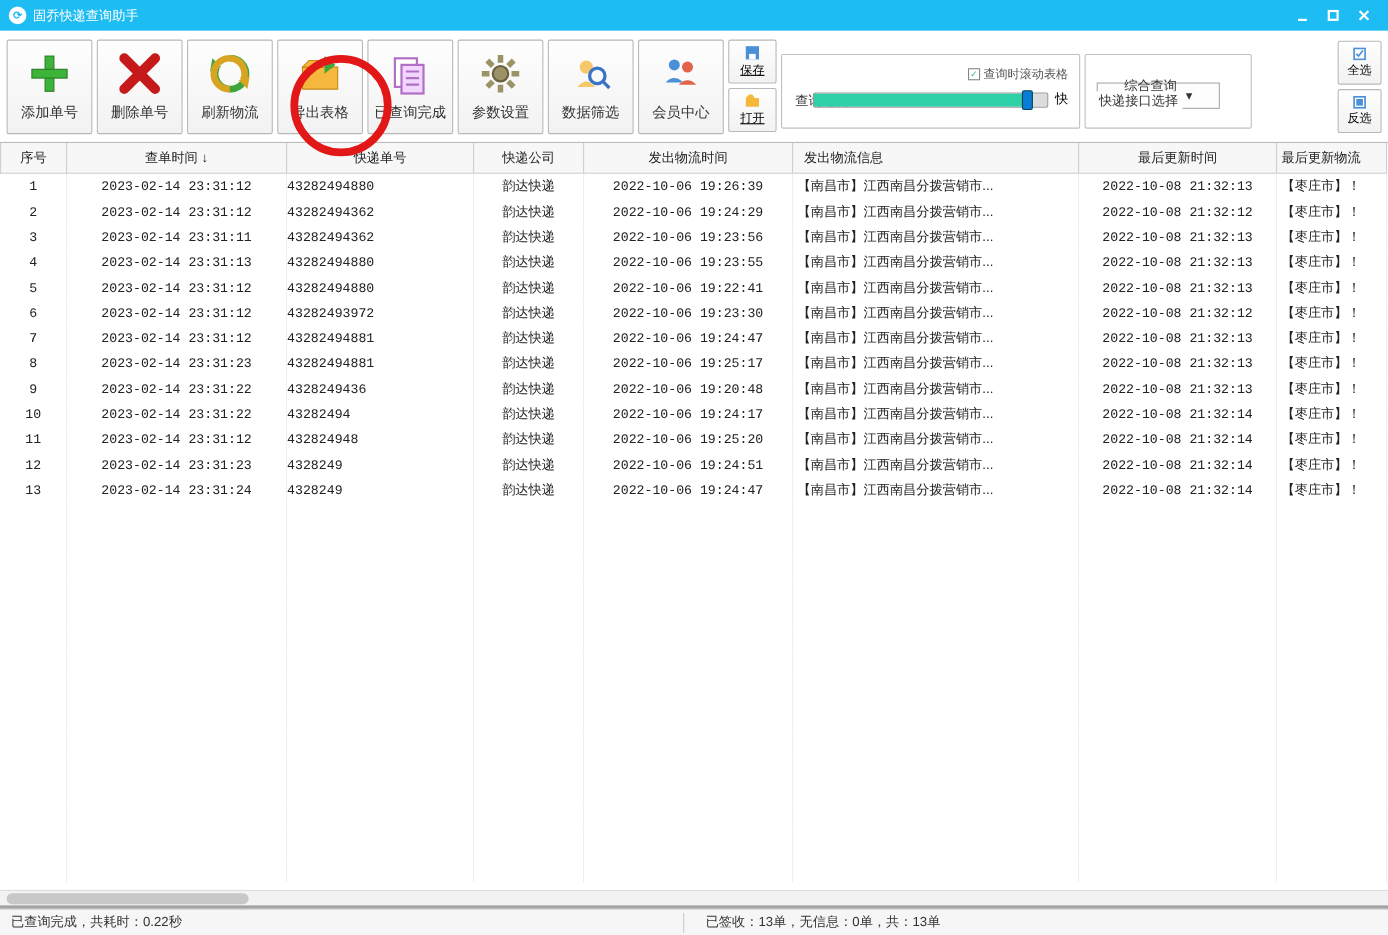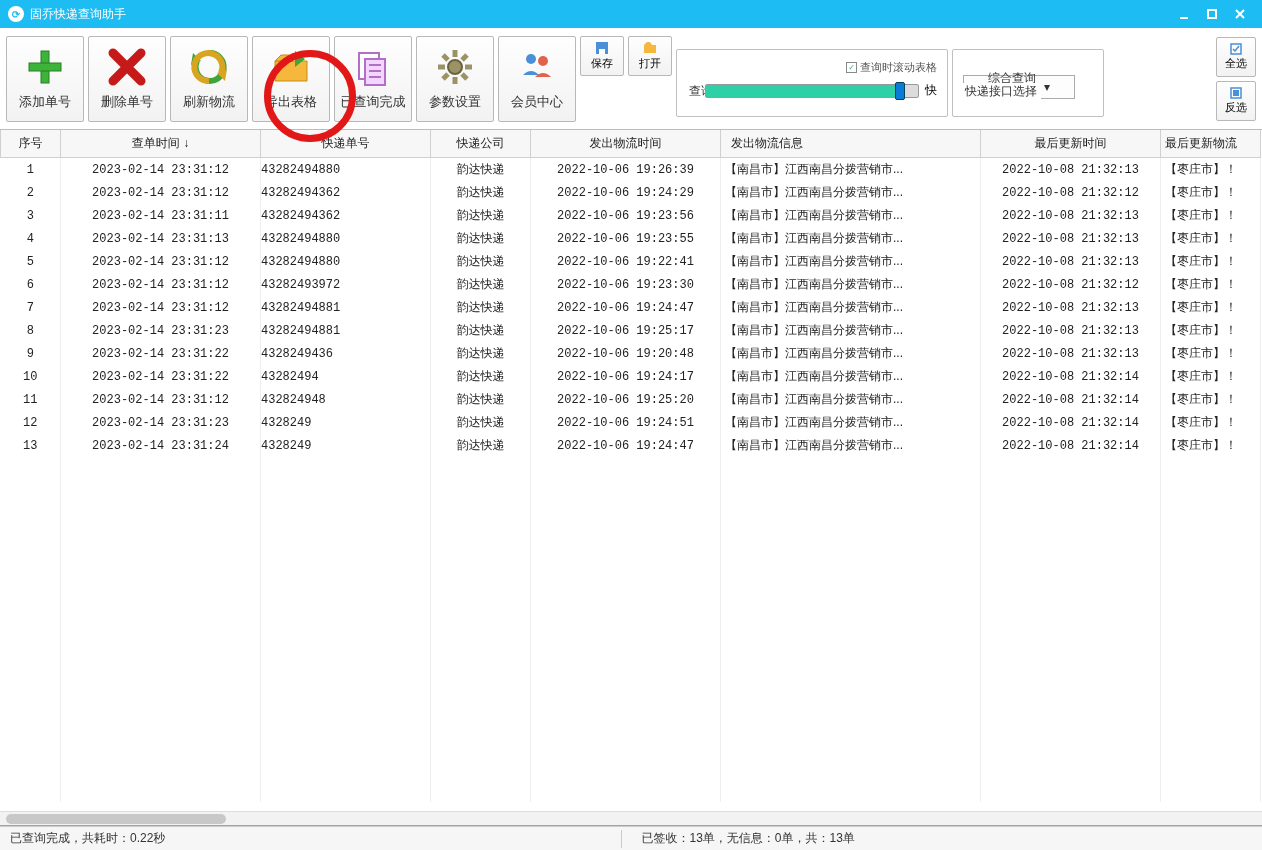--- a/index.html
+++ b/index.html
@@ -61,22 +61,24 @@
   align-items: center;
   justify-content: center;
   gap: 6px;
   cursor: pointer;
   font-size: 13px;
   color: #333;
 }
 .tool-btn .icon { width: 40px; height: 40px; display: flex; align-items: center; justify-content: center; }
 .small-btns {
   display: flex;
+  flex-direction: column;
   gap: 4px;
   height: 86px;
+  text-decoration: underline;
 }
 .small-btn {
   width: 44px; height: 40px;
   border: 1px solid #b8b8b8;
   background: linear-gradient(#fefefe,#f2f2f2);
   border-radius: 2px;
   display: flex; flex-direction: column;
   align-items: center; justify-content: center;
   cursor: pointer;
   font-size: 11px;
@@ -132,21 +134,21 @@
   color:#333;
   cursor:pointer;
 }
 .mini-side-btns { display:flex;flex-direction:column;gap:4px;height:86px;justify-content:center;margin-left:auto;}
 .mini-side-btn { width:40px;height:40px;border:1px solid #b8b8b8;background:linear-gradient(#fefefe,#f2f2f2);border-radius:2px;display:flex;flex-direction:column;align-items:center;justify-content:center;font-size:11px;cursor:pointer;gap:1px;}
 .mini-side-btn .ic{width:12px;height:12px;}
 
 .table-wrap {
   flex: 1;
   overflow: auto;
-  border-bottom: 1px solid #a3a3a3;
+  border-bottom: 3px solid #a3a3a3;
   position: relative;
 }
 table {
   border-collapse: collapse;
   width: 1260px;
   font-size: 12px;
   font-family: "SimSun","Courier New",monospace;
   table-layout: fixed;
 }
 thead th {
@@ -311,20 +313,31 @@
             <line x1="8" y1="8" x2="13" y2="13"></line>
             <line x1="27" y1="27" x2="32" y2="32"></line>
             <line x1="32" y1="8" x2="27" y2="13"></line>
             <line x1="13" y1="27" x2="8" y2="32"></line>
           </g>
         </svg>
     </span>
     <span>参数设置</span>
   </div>
 
+  <div class="tool-btn">
+    <span class="icon">
+      <svg width="40" height="40" viewBox="0 0 40 40">
+          <circle cx="16" cy="14" r="6" fill="#f6c869"></circle>
+          <path d="M8 32 Q16 22 24 32 Z" fill="#f6c869"></path>
+          <circle cx="26" cy="22" r="7" fill="none" stroke="#3a74c4" stroke-width="3"></circle>
+          <line x1="31" y1="27" x2="37" y2="33" stroke="#3a74c4" stroke-width="3"></line>
+        </svg>
+    </span>
+    <span>数据筛选</span>
+  </div>
 
   <div class="tool-btn">
     <span class="icon">
       <svg width="40" height="40" viewBox="0 0 40 40">
           <circle cx="14" cy="12" r="5" fill="#4a90d9"></circle>
           <path d="M6 28 Q14 20 22 28 Z" fill="#4a90d9"></path>
           <circle cx="26" cy="14" r="5" fill="#e2634a"></circle>
           <path d="M18 30 Q26 22 34 30 Z" fill="#e2634a"></path>
         </svg>
     </span>

